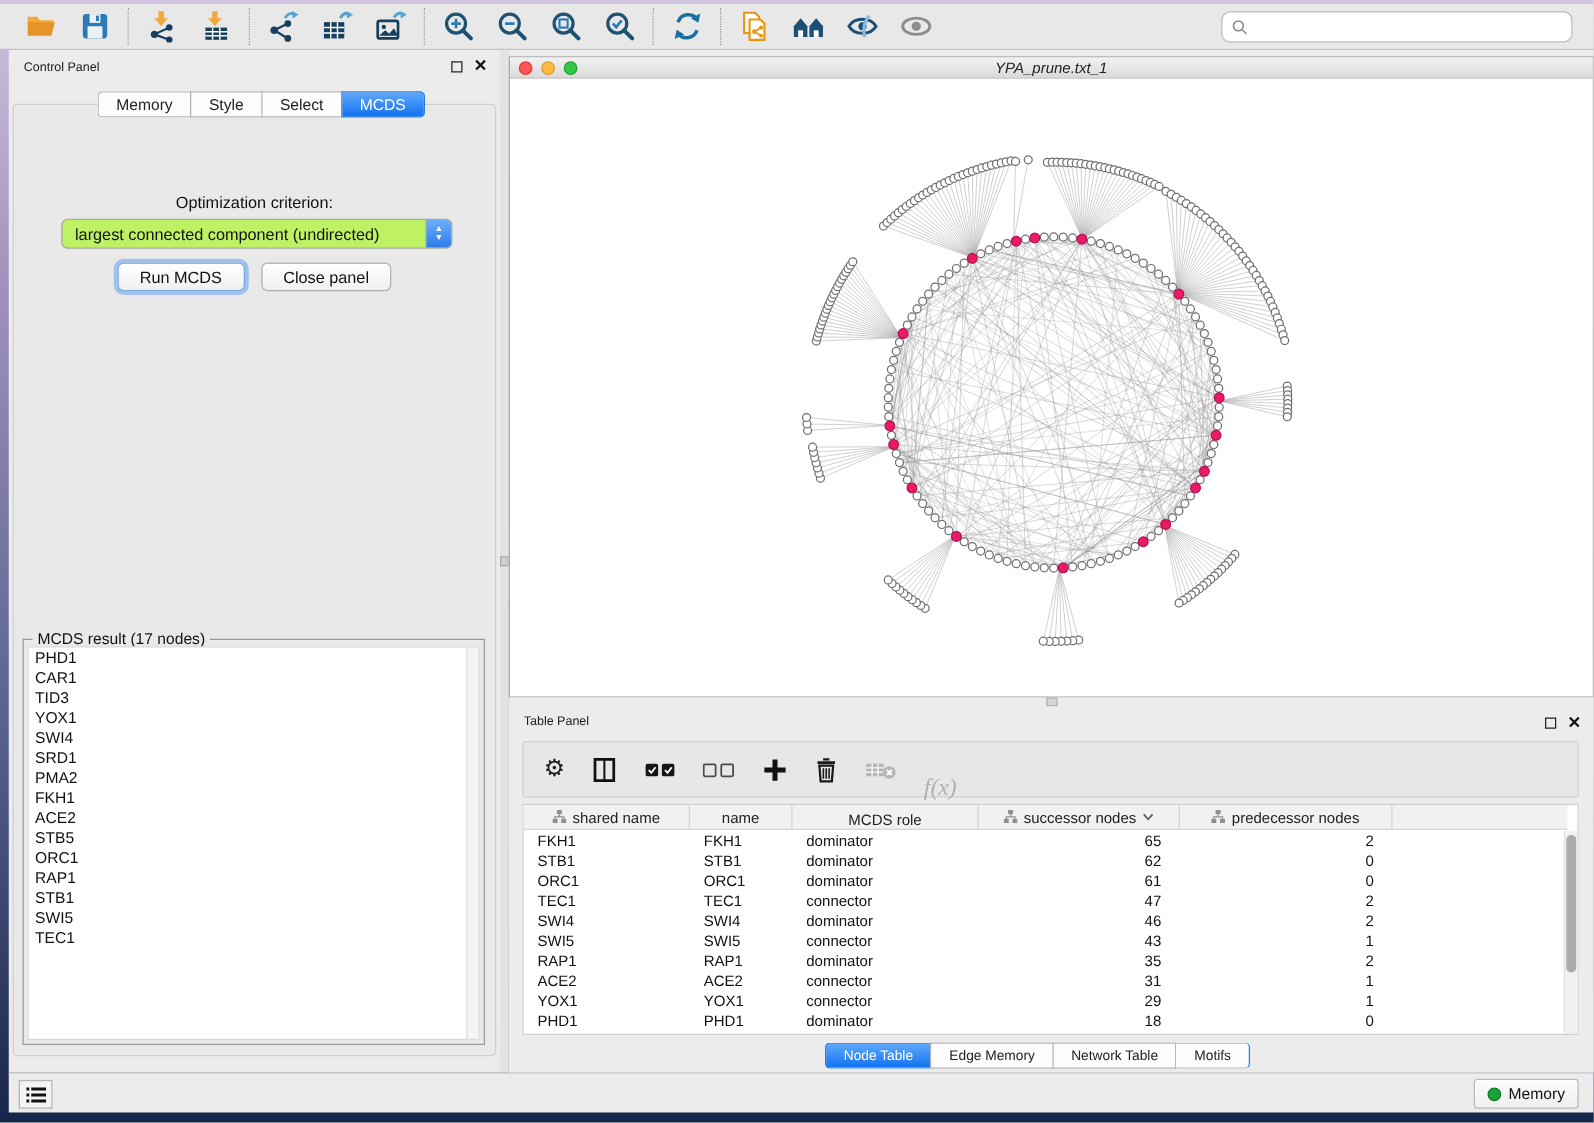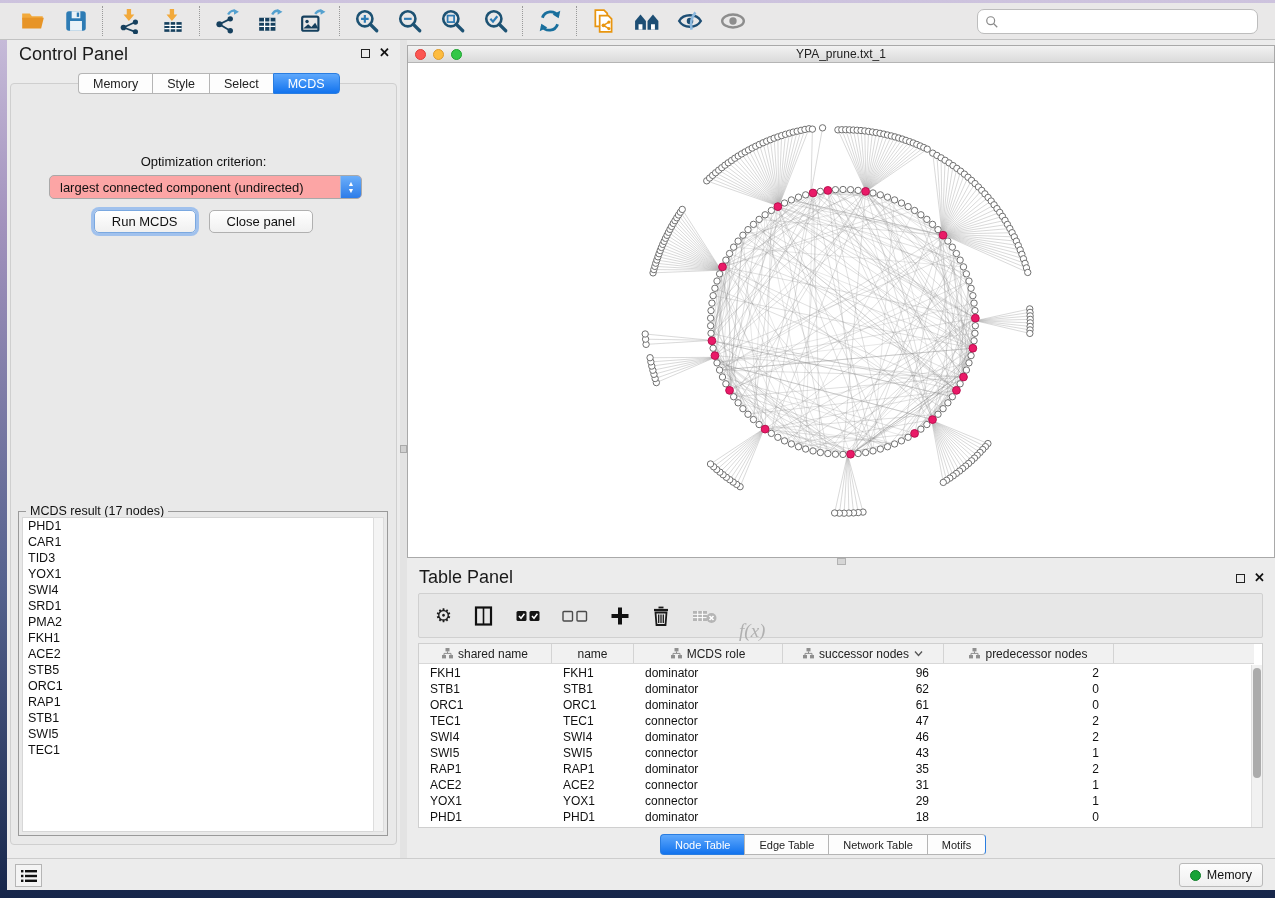--- a/index.html
+++ b/index.html
@@ -20,34 +20,34 @@
   .tb-btn svg { width:26px; height:26px; }
   .search-wrap { position:absolute; right:17px; top:6px; width:281px; height:25px;
     background:#fff; border:1px solid #bdbdbd; border-radius:7px;
     display:flex; align-items:center; padding:0 7px; }
   .search-wrap input { border:none; outline:none; flex:1; font-size:12px; background:transparent;
     font-family:"Liberation Sans", sans-serif; }
 
   
   .control-panel { position:absolute; left:7px; top:40px; width:393px; height:818px; background:#ececec; }
   .cp-header { position:absolute; left:0; top:0; right:0; height:28px; display:flex; align-items:center; }
-  .panel-title { font-size:18px; color:#1a1a1a; padding-left:12px;text-align:center; }
+  .panel-title { font-size:10px; color:#1a1a1a; padding-left:12px;text-align:center; }
   .panel-ctrls { position:absolute; right:10px; top:8px; display:flex; gap:9px; align-items:center; }
   .float-box { width:9px; height:9px; border:1.5px solid #222; background:transparent; }
   .close-x { font-size:13px; font-weight:bold; color:#111; line-height:10px; }
   .cp-tabs { position:absolute; left:71px; top:33px; height:21px; display:flex; z-index:3; }
   .seg-tab { padding:0 14px; height:21px; display:flex; align-items:center; background:#fdfdfd;
     border:1px solid #b5b5b5; border-right:none; font-size:12.5px; color:#222; }
   .seg-tab:first-child { border-radius:4px 0 0 4px; }
   .seg-tab:last-child { border-right:1px solid #2a7de0; border-radius:0 4px 4px 0; }
   .seg-tab.active { background:linear-gradient(#5ea8fc,#1273ee); color:#fff; border-color:#2a7de0; }
   .cp-body { position:absolute; left:3px; right:3px; top:43px; bottom:13px;
     background:#e9e9e9; border:1px solid #cfcfcf; border-radius:4px; }
   .opt-label { position:absolute; left:0; right:0; top:70px; text-align:center; font-size:13px; color:#111; }
-  .opt-select { position:absolute; left:38px; top:91px; width:313px; height:24px; background:#fca5a5;
+  .opt-select { position:absolute; left:38px; top:91px; width:313px; height:24px; background:#bef264;
     border:1px solid #a9a9a9; border-radius:5px; display:flex; align-items:center; overflow:hidden; }
   .opt-select .sel-text { flex:1; padding-left:10px; font-size:13px; color:#111; white-space:nowrap; }
   .sel-stepper { width:21px; height:24px; background:linear-gradient(#6eb1fb,#2a7ae8);
     border-left:1px solid #9fb9dd; display:flex; flex-direction:column; align-items:center; justify-content:center; gap:1px; }
   .sel-stepper span { color:#fff; font-size:7px; line-height:6px; }
   .btn-row { position:absolute; left:0; right:0; top:126px; display:flex; justify-content:center; gap:13px; }
   .push-btn { height:23px; padding:0 17px; background:linear-gradient(#ffffff,#f0f0f0);
     border:1px solid #b0b0b0; border-radius:5px; font-size:13px; color:#111;
     display:flex; align-items:center; font-family:"Liberation Sans", sans-serif; }
   .push-btn.focused { box-shadow:0 0 0 3px rgba(100,160,240,.55); border-color:#7aa8e0; }
@@ -63,21 +63,21 @@
 
   
   .v-splitter { position:absolute; left:400px; top:40px; width:7px; height:818px; background:#e3e3e3; }
   .v-grip { position:absolute; left:0; top:405px; width:7px; height:8px; background:#d0d0d0; border:1px solid #aaa; }
   .right-area { position:absolute; left:407px; top:40px; right:0; height:818px; background:#ececec; }
 
   .net-window { position:absolute; left:0; top:5px; right:0; height:513px;
     border:1px solid #a9a9a9; background:#fff; }
   .net-titlebar { position:absolute; left:0; top:0; right:0; height:17px;
     background:linear-gradient(#f2f2f2,#dadada); border-bottom:1px solid #b5b5b5;
-    display:flex; align-items:center; }
+    display:flex; align-items:center;font-style:italic; }
   .traffic { display:flex; gap:7px; padding-left:7px; }
   .light { width:11px; height:11px; border-radius:50%; }
   .light.red { background:#fc5753; border:1px solid #df3e39; }
   .light.yellow { background:#fdbc40; border:1px solid #de9b2d; }
   .light.green { background:#33c748; border:1px solid #1da32f; }
   .net-title { position:absolute; left:0; right:0; text-align:center; font-size:12px; color:#222; }
   .net-canvas { position:absolute; left:0; top:17px; right:0; bottom:0; background:#fff; }
   .net-canvas svg { width:100%; height:100%; display:block; }
 
   .h-splitter { position:absolute; left:0; top:518px; right:0; height:7px; background:#ececec; }
@@ -1129,21 +1129,21 @@
               <rect x="3.5" y="0" width="4" height="3.4" fill="#8f8f8f"></rect>
               <path d="M5.5 3.4 v2 M2 7 v-1.6 h7 V7" fill="none" stroke="#8f8f8f" stroke-width="1"></path>
               <rect x="0" y="7" width="4" height="3.4" fill="#8f8f8f"></rect>
               <rect x="7" y="7" width="4" height="3.4" fill="#8f8f8f"></rect>
             </svg>
             <span>shared name</span>
           </div>
           <div class="nt-hcell" style="width: 82px;">
             <span>name</span>
           </div>
-          <div class="nt-hcell" style="width: 149px;">
+          <div class="nt-hcell" style="width: 149px; flex-direction: column;">
             <svg width="11" height="11" viewBox="0 0 11 11">
               <rect x="3.5" y="0" width="4" height="3.4" fill="#8f8f8f"></rect>
               <path d="M5.5 3.4 v2 M2 7 v-1.6 h7 V7" fill="none" stroke="#8f8f8f" stroke-width="1"></path>
               <rect x="0" y="7" width="4" height="3.4" fill="#8f8f8f"></rect>
               <rect x="7" y="7" width="4" height="3.4" fill="#8f8f8f"></rect>
             </svg>
             <span>MCDS role</span>
           </div>
           <div class="nt-hcell" style="width: 161px;">
             <svg width="11" height="11" viewBox="0 0 11 11">
@@ -1166,21 +1166,21 @@
             </svg>
             <span>predecessor nodes</span>
           </div>
           <div class="nt-hcell nosep" style="width: 140px;"></div>
         </div>
       <div class="nt-rows" id="nt-rows">
           <div class="nt-row">
             <div class="nt-cell left" style="width: 133px;">FKH1</div>
             <div class="nt-cell left" style="width: 82px;">FKH1</div>
             <div class="nt-cell left" style="width: 149px;">dominator</div>
-            <div class="nt-cell num" style="width: 161px;">96</div>
+            <div class="nt-cell num" style="width: 161px;">65</div>
             <div class="nt-cell num" style="width: 170px;">2</div>
           </div>
           <div class="nt-row">
             <div class="nt-cell left" style="width: 133px;">STB1</div>
             <div class="nt-cell left" style="width: 82px;">STB1</div>
             <div class="nt-cell left" style="width: 149px;">dominator</div>
             <div class="nt-cell num" style="width: 161px;">62</div>
             <div class="nt-cell num" style="width: 170px;">0</div>
           </div>
           <div class="nt-row">
@@ -1240,21 +1240,21 @@
             <div class="nt-cell num" style="width: 170px;">0</div>
           </div>
         </div>
       <div class="nt-scroll">
         <div class="nt-thumb"></div>
       </div>
     </div>
 
     <div class="tp-tabs">
       <div class="seg-tab active">Node Table</div>
-      <div class="seg-tab">Edge Table</div>
+      <div class="seg-tab">Edge Memory</div>
       <div class="seg-tab">Network Table</div>
       <div class="seg-tab">Motifs</div>
     </div>
   </div>
 </div>
 
 <div class="status-bar">
   <div class="list-btn">
     <svg width="16" height="14" viewBox="0 0 16 14">
       <rect x="0" y="1" width="2.4" height="2.4" fill="#111"></rect>

